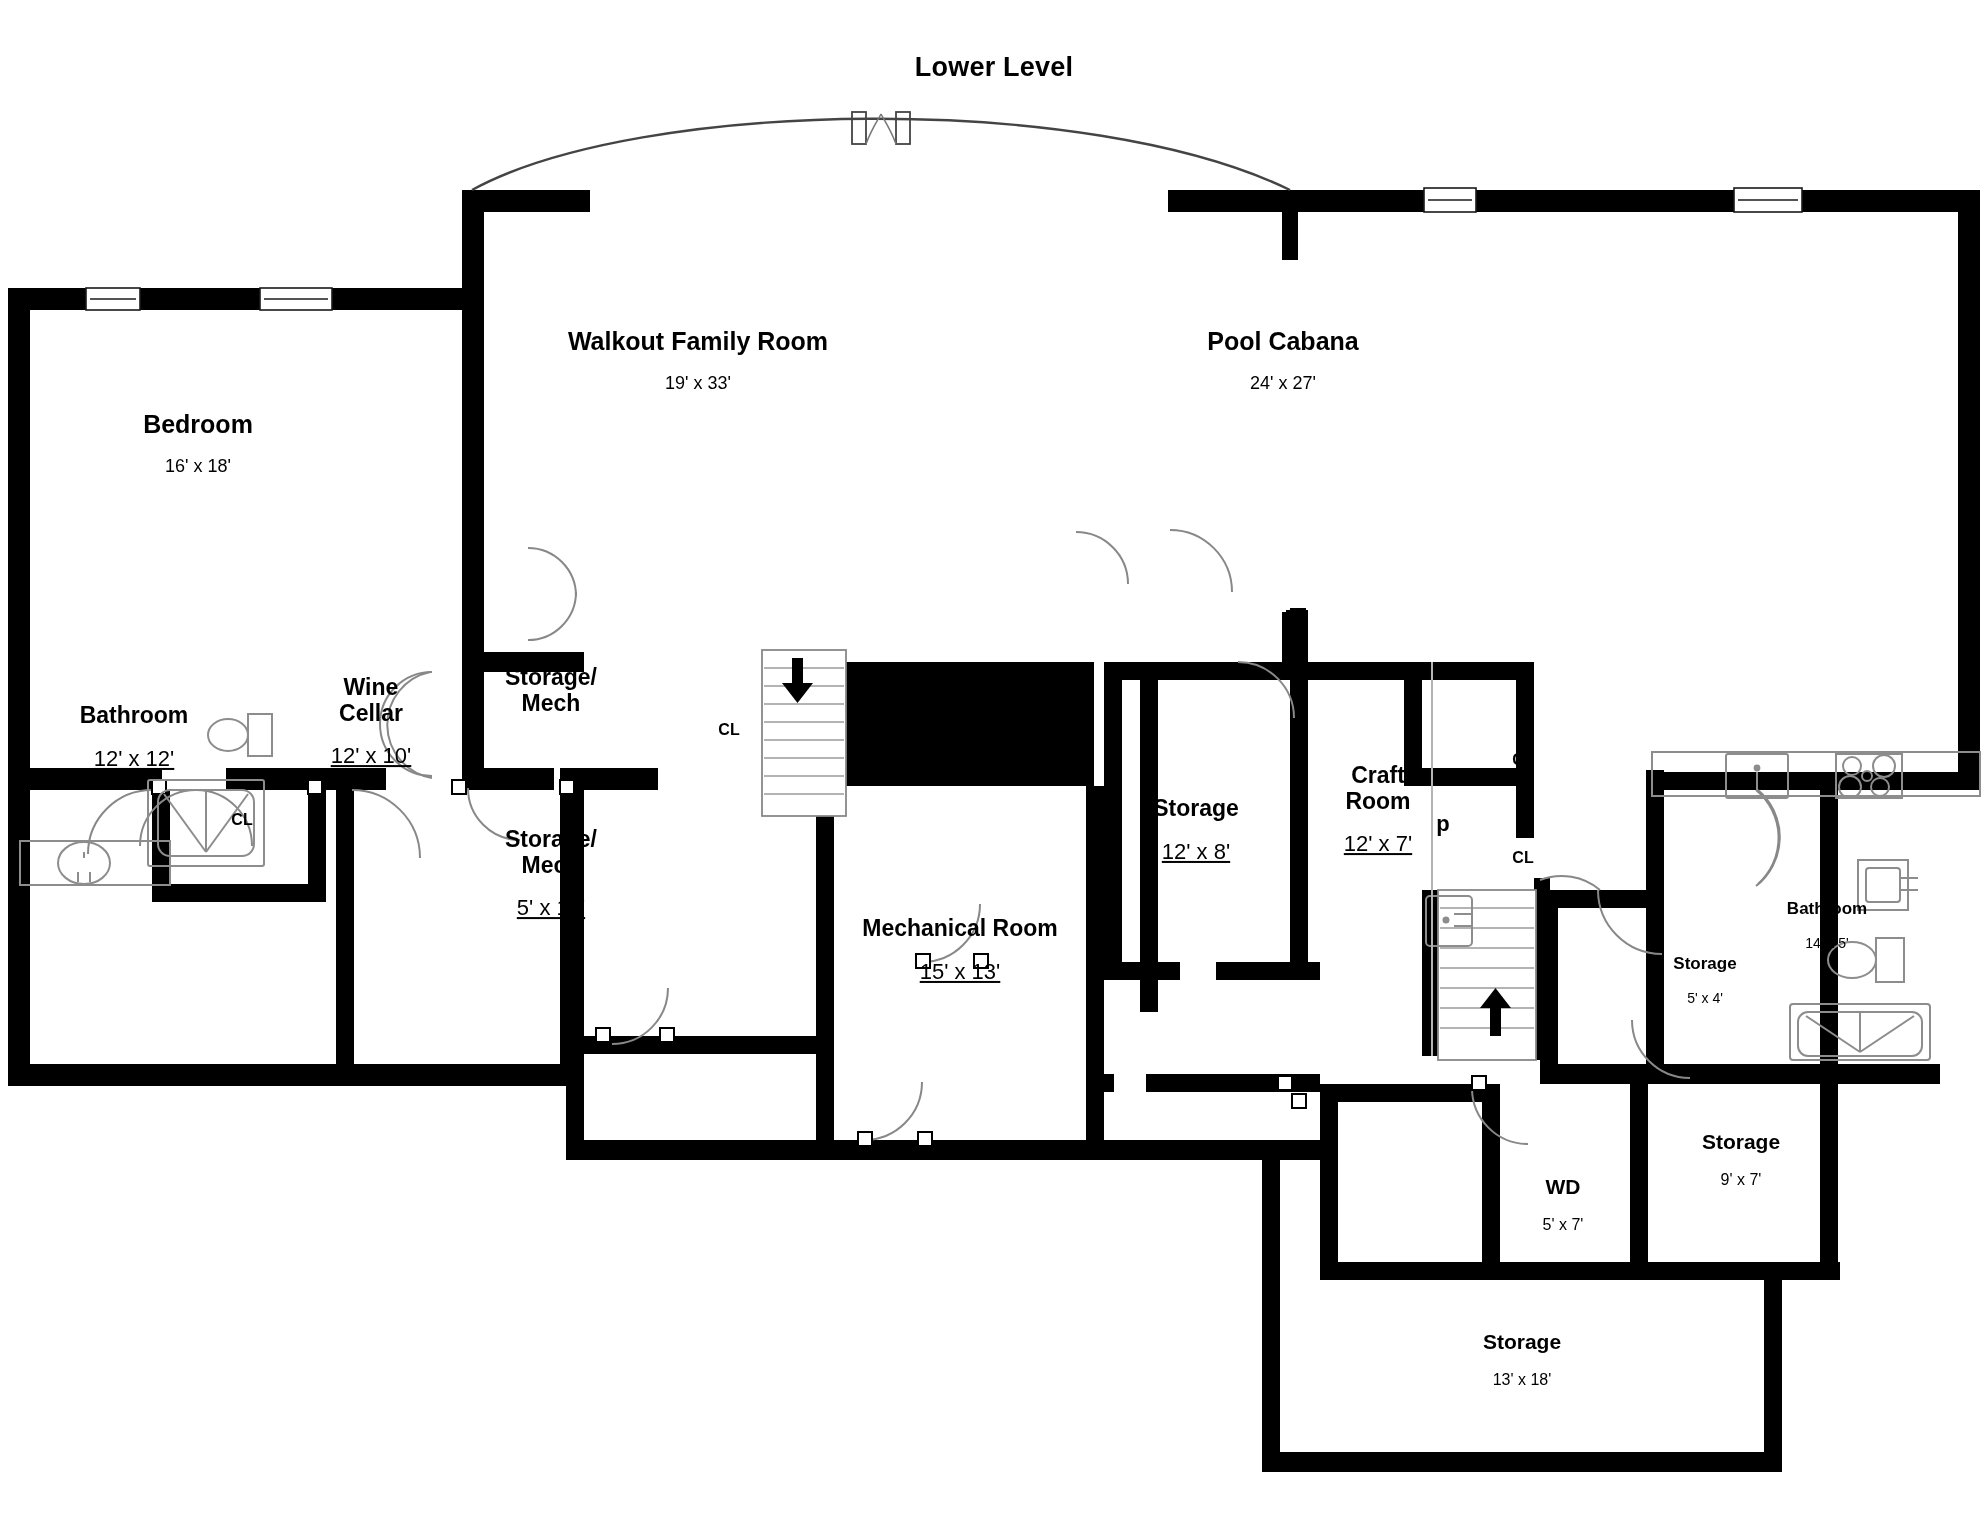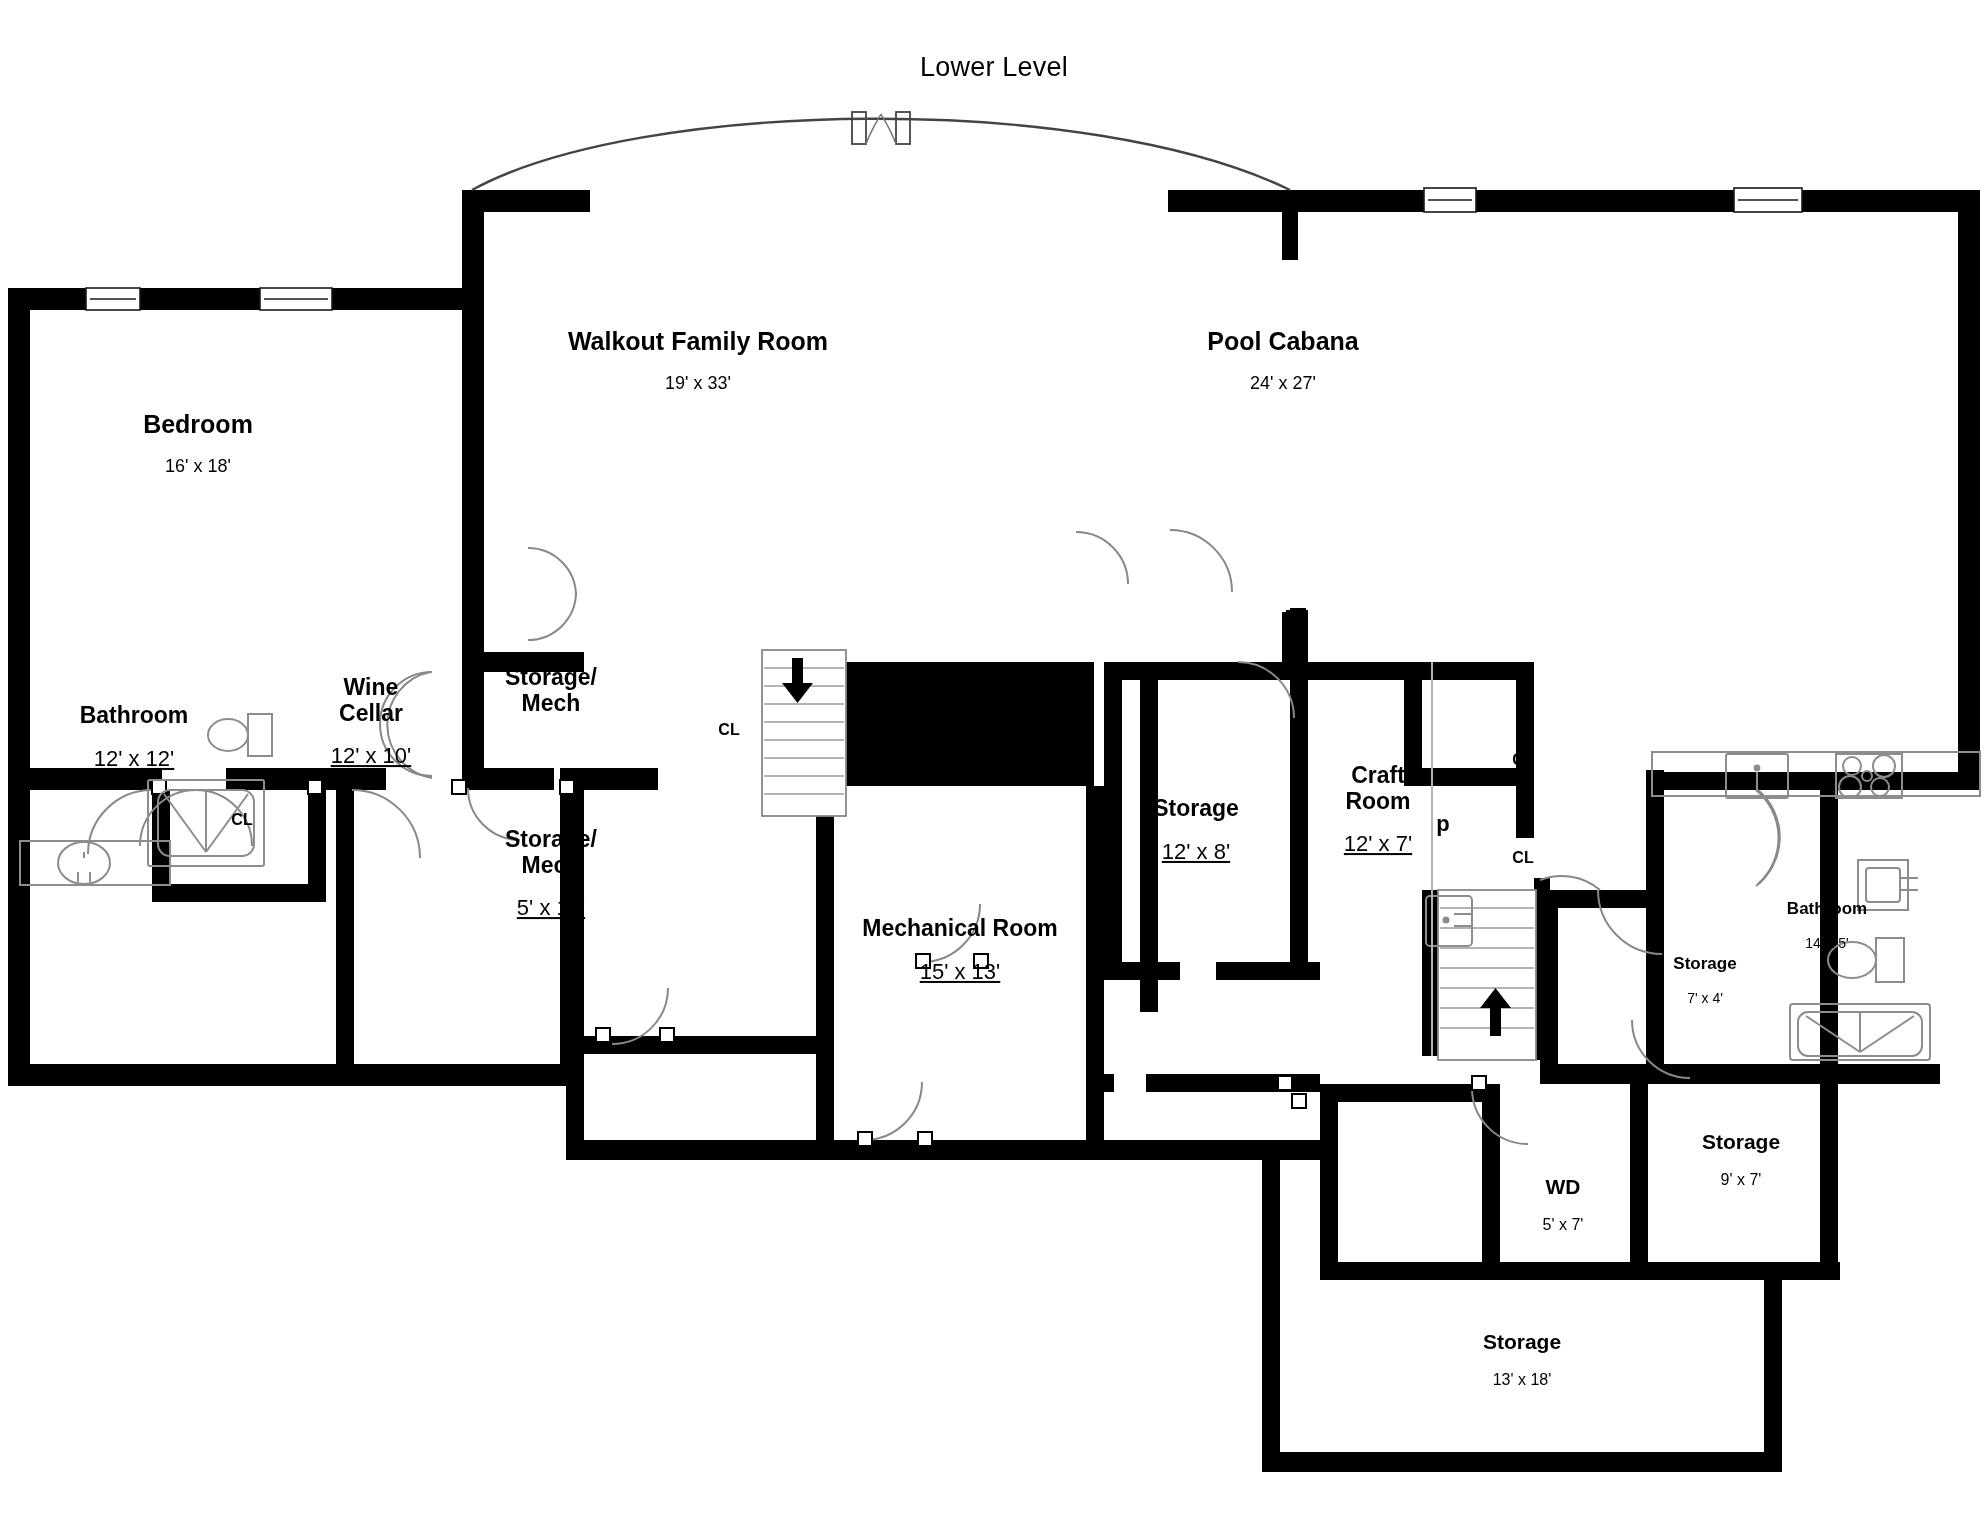--- a/index.html
+++ b/index.html
@@ -15,21 +15,21 @@
     height:1536px;
     background:#ffffff;
     overflow:hidden;
   }
   #plan-title{
     position:absolute;
     left:0; right:0;
     top:52px;
     text-align:center;
     font-size:27px;
-    font-weight:normal;
+    font-weight:bold;
     letter-spacing:0.2px;
   }
   #svg-plan{
     position:absolute;
     left:0; top:0;
     width:1988px;
     height:1536px;
   }
   .room-label{
     position:absolute;
@@ -515,21 +515,21 @@
       <span class="dim">12' x 7'</span>
     </div>
 
     <div class="room-label sz-sm" style="left:1827px;top:925px;">
       <span class="nm">Bathroom</span>
       <span class="dim">14' x 5'</span>
     </div>
 
     <div class="room-label sz-sm" style="left:1705px;top:980px;">
       <span class="nm">Storage</span>
-      <span class="dim">7' x 4'</span>
+      <span class="dim">5' x 4'</span>
     </div>
 
     <div class="room-label sz-md" style="left:1741px;top:1160px;">
       <span class="nm">Storage</span>
       <span class="dim">9' x 7'</span>
     </div>
 
     <div class="room-label sz-md" style="left:1563px;top:1205px;">
       <span class="nm">WD</span>
       <span class="dim">5' x 7'</span>

